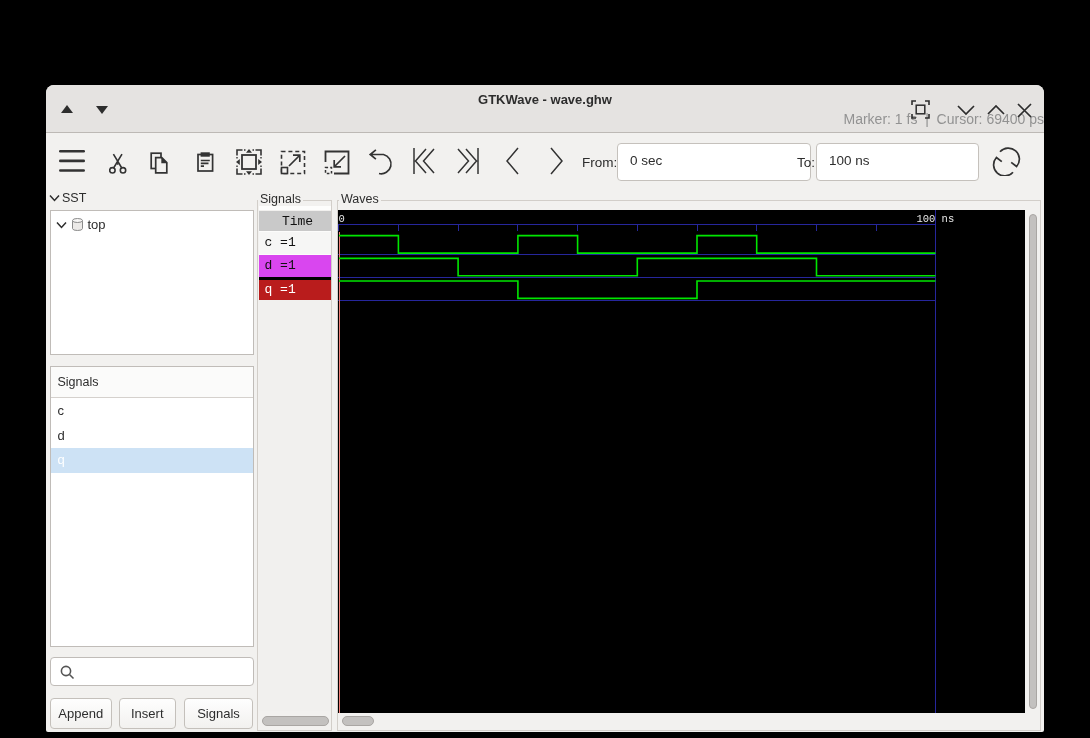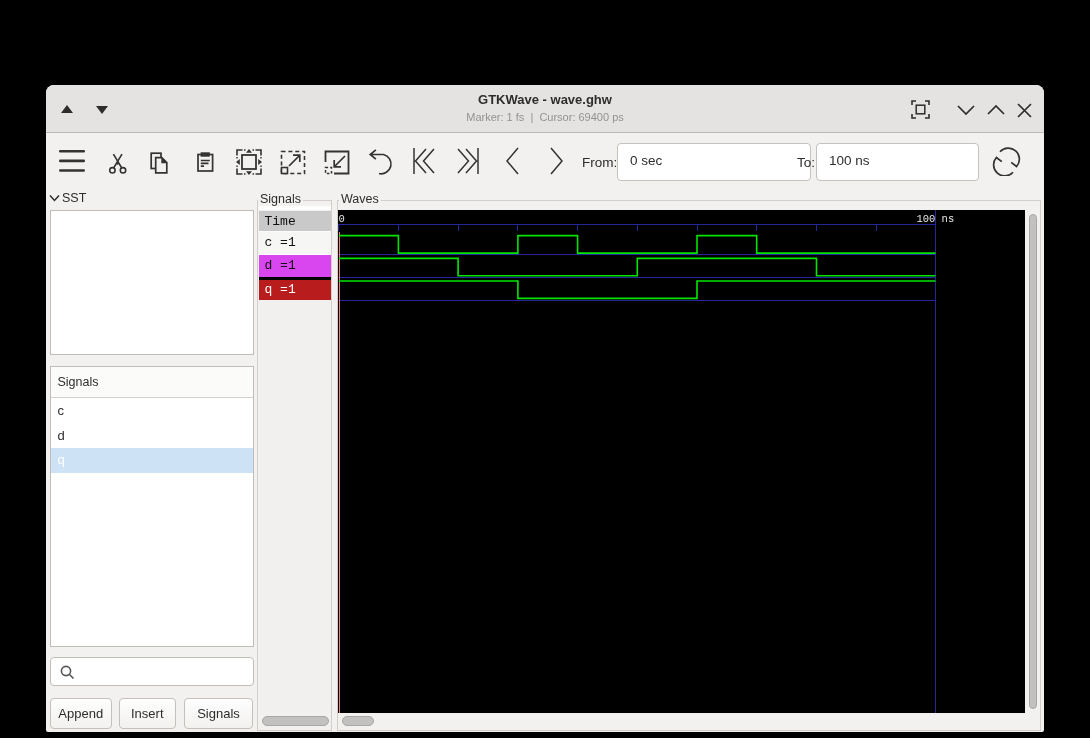--- a/index.html
+++ b/index.html
@@ -2,21 +2,21 @@
 <html><head>
 <meta charset="utf-8">
 <style>
   html,body{margin:0;padding:0;background:#000;width:1090px;height:738px;overflow:hidden;}
   *{box-sizing:border-box;}
   body{font-family:"Liberation Sans",sans-serif;}
   .abs{position:absolute;}
   #win{position:absolute;left:46px;top:44px;width:998px;height:647px;background:#f2f1ef;border-radius:8px 8px 2px 2px;overflow:hidden;margin-top:41px;}
   #titlebar{position:absolute;left:0;top:0;width:998px;height:48px;background:#e5e3e1;border-bottom:1px solid #bdb9b5;}
   .ttitle{position:absolute;left:0;top:7px;width:998px;text-align:center;font-size:13px;font-weight:bold;color:#2d2d2d;}
-  .tsub{position:absolute;left:0;top:26px;width:998px;text-align:center;font-size:11px;color:#929292;}
+  .tsub{position:absolute;left:0;top:26px;width:998px;text-align:right;font-size:14px;color:#929292;}
   #toolbar{position:absolute;left:0;top:0;width:998px;height:0;}
   .field{position:absolute;background:#fff;border:1px solid #c5c1bc;border-radius:4px;font-size:13.5px;color:#2d2d2d;padding:9px 0 0 12px;}
   .tlabel{position:absolute;font-size:13.5px;color:#2d2d2d;}
   
   .sstlabel{position:absolute;left:16px;top:106px;font-size:12.5px;color:#2d2d2d;}
   #treebox{position:absolute;left:3.5px;top:125px;width:204px;height:145px;background:#fff;border:1px solid #c0bcb8;}
   .trow{position:absolute;left:0;width:202px;height:21px;font-size:13px;color:#2d2d2d;}
   .trowsel{background:#3c99db;color:#fff;}
   #sigpanel{position:absolute;left:3.5px;top:281px;width:204px;height:281px;background:#fff;border:1px solid #c0bcb8;}
   .sighead{position:absolute;left:0;top:0;width:202px;height:31px;background:#fbfbfa;border-bottom:1px solid #d5d1cd;font-size:12.5px;color:#2d2d2d;padding:8px 0 0 7px;}
@@ -125,41 +125,51 @@
     <svg class="abs" style="left:946px;top:62px" width="29" height="29" fill="none" stroke="#333" stroke-width="1.7">
       <path d="M8 4.8 A 10.9 10.9 0 0 1 24.6 19.5 L19.2 15.3"></path>
       <path d="M21 25.2 A 10.9 10.9 0 0 1 4.4 10.5 L9.8 14.7"></path>
     </svg>
   </div>
   <div class="sstlabel">SST</div>
   <svg class="abs" style="left:3px;top:109px" width="11" height="8" fill="none" stroke="#2d2d2d" stroke-width="1.5">
       <polyline points="1,1.5 5.5,6.5 10,1.5"></polyline>
     </svg>
   <div id="treebox">
+    <div class="trow" style="top:3px;">
+      <svg class="abs" style="left:5px;top:7px" width="11" height="8" fill="none" stroke="#2d2d2d" stroke-width="1.5">
+          <polyline points="1,1.5 5.5,6.5 10,1.5"></polyline>
+        </svg>
+      <svg class="abs" style="left:20px;top:3px" width="13" height="15">
+        <path d="M1.5 3.5 V11.5 A5 2 0 0 0 11.5 11.5 V3.5" fill="#eceae8" stroke="#8a8a8a" stroke-width="1"></path>
+        <ellipse cx="6.5" cy="3.5" rx="5" ry="2" fill="#f7f6f5" stroke="#8a8a8a" stroke-width="1"></ellipse>
+      </svg>
+      <span style="position:absolute;left:37px;top:3px">top</span>
+    </div>
   </div>
   <div id="sigpanel">
     <div class="sighead">Signals</div>
     <div class="lrow" style="top:32px">c</div>
     <div class="lrow" style="top:56.6px">d</div>
     <div class="lrow" style="top:81.2px;background:#cde2f5;color:#fff">q</div>
   </div>
   <div id="searchbox">
     <svg class="abs" style="left:9px;top:7px" width="15" height="15" fill="none" stroke="#555" stroke-width="1.6">
         <circle cx="6" cy="6" r="4.6"></circle>
         <path d="M9.5 9.5 L13.5 13.5"></path>
       </svg>
   </div>
   <div class="btn" style="left:3.5px;width:62.5px">Append</div>
   <div class="btn" style="left:72.5px;width:57.5px">Insert</div>
   <div class="btn" style="left:138px;width:69px">Signals</div>
   <div class="mframe"></div>
   <div class="flabel" style="left:212px;">Signals</div>
   <div id="mlist">
     <div class="abs" style="left:0;top:0;width:72px;height:4.8px;background:#fdfdfc"></div>
-    <div class="mrow" style="top:5px;height:21.1px;background:#c9c9c9;">Time</div>
+    <div class="mrow" style="top:5px;height:21.1px;background:#c9c9c9;text-align:center;">Time</div>
     <div class="mrow" style="top:25.9px;background:#f6f6f5;border-top:1px solid #fcfcfb;padding-top:2.5px">c =1</div>
     <div class="mrow" style="top:48.8px;background:#d946ef;border-top:1px solid #fcfcfb;padding-top:2.5px">d =1</div>
     <div class="mrow" style="top:71.3px;height:23.2px;background:#b91c1c;color:#fff;border-top:3px solid #000000;padding-top:2.5px">q =1</div>
   </div>
   <div class="hsb sbthumb" style="left:216px;width:67px"></div>
   <div class="wframe"></div>
   <div class="flabel" style="left:293px;">Waves</div>
   <div id="wave">
     <svg width="687" height="503" style="position:absolute;left:0;top:0">
       <g font-family="Liberation Mono,monospace" font-size="10.5px" fill="#e8e8e8">

